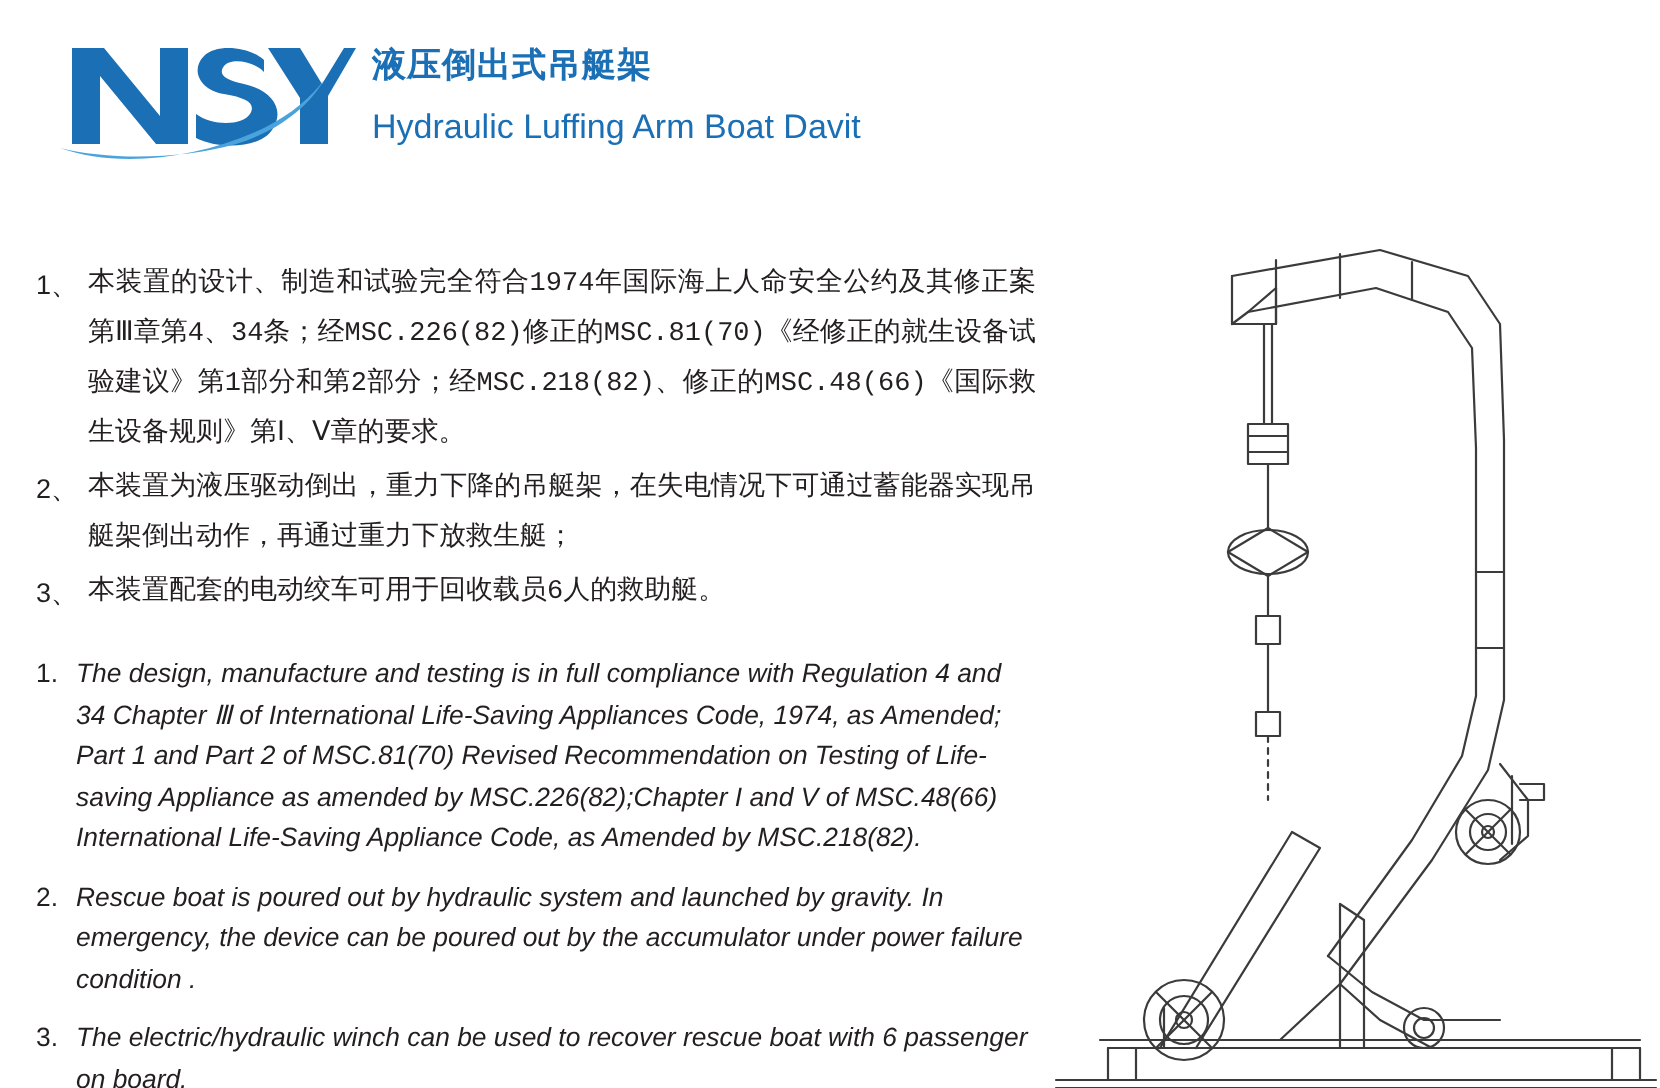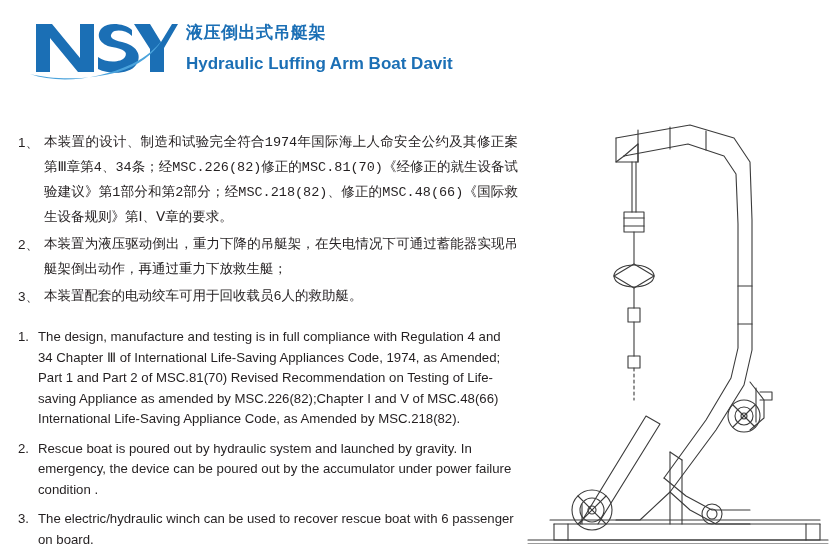--- a/index.html
+++ b/index.html
@@ -46,21 +46,21 @@
   .title-cn {
     font-size: 17px;
     font-weight: bold;
     color: #1b6fb5;
     letter-spacing: 0.5px;
     line-height: 22px;
     margin: 0;
   }
   .title-en {
     font-size: 17px;
-    font-weight: bold;
+    font-weight: normal;
     color: #1b6fb5;
     line-height: 23px;
     margin: 8px 0 0 0;
     width: 300px;
   }
 
   
   .text-col {
     position: absolute;
     left: 18px;
@@ -102,20 +102,21 @@
     margin-bottom: 9px;
     display: flex;
     align-items: flex-start;
   }
   .en-num {
     flex: 0 0 auto;
     width: 20px;
   }
   .en-txt {
     flex: 1 1 auto;
+    font-style: italic;
   }
 
   
   .drawing {
     position: absolute;
     left: 520px;
     top: 100px;
     width: 310px;
     height: 444px;
   }

